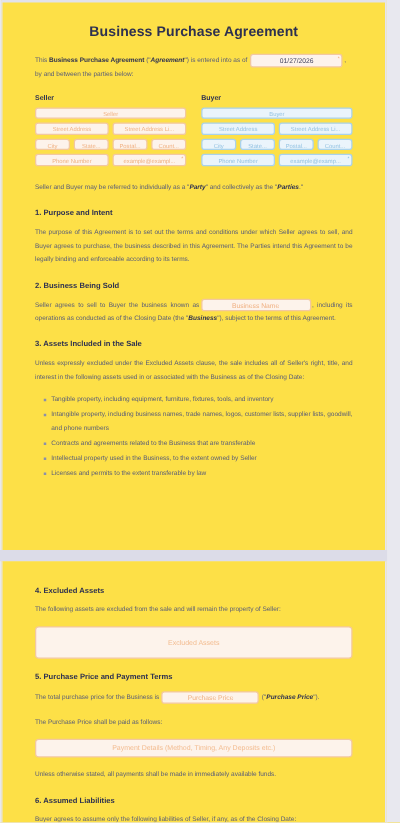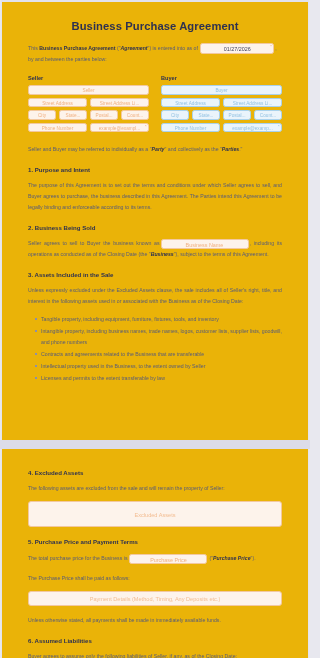--- a/index.html
+++ b/index.html
@@ -15,21 +15,21 @@
     -webkit-font-smoothing: antialiased;
   }
   .viewport {
     width: 310px;
     height: 658px;
     background: #e8e8ef;
     position: relative;
     overflow: hidden;
   }
   .page {
-    background: #eab308;
+    background: #fde047;
     margin: 0 auto;
     width: 308px;
     box-sizing: border-box;
     border-left: 1px solid #e4e4ef;
     border-right: 1px solid #e4e4ef;
     padding: 0 26px;
   }
   .page-1 {
     padding-top: 18px;
     padding-bottom: 10px;

